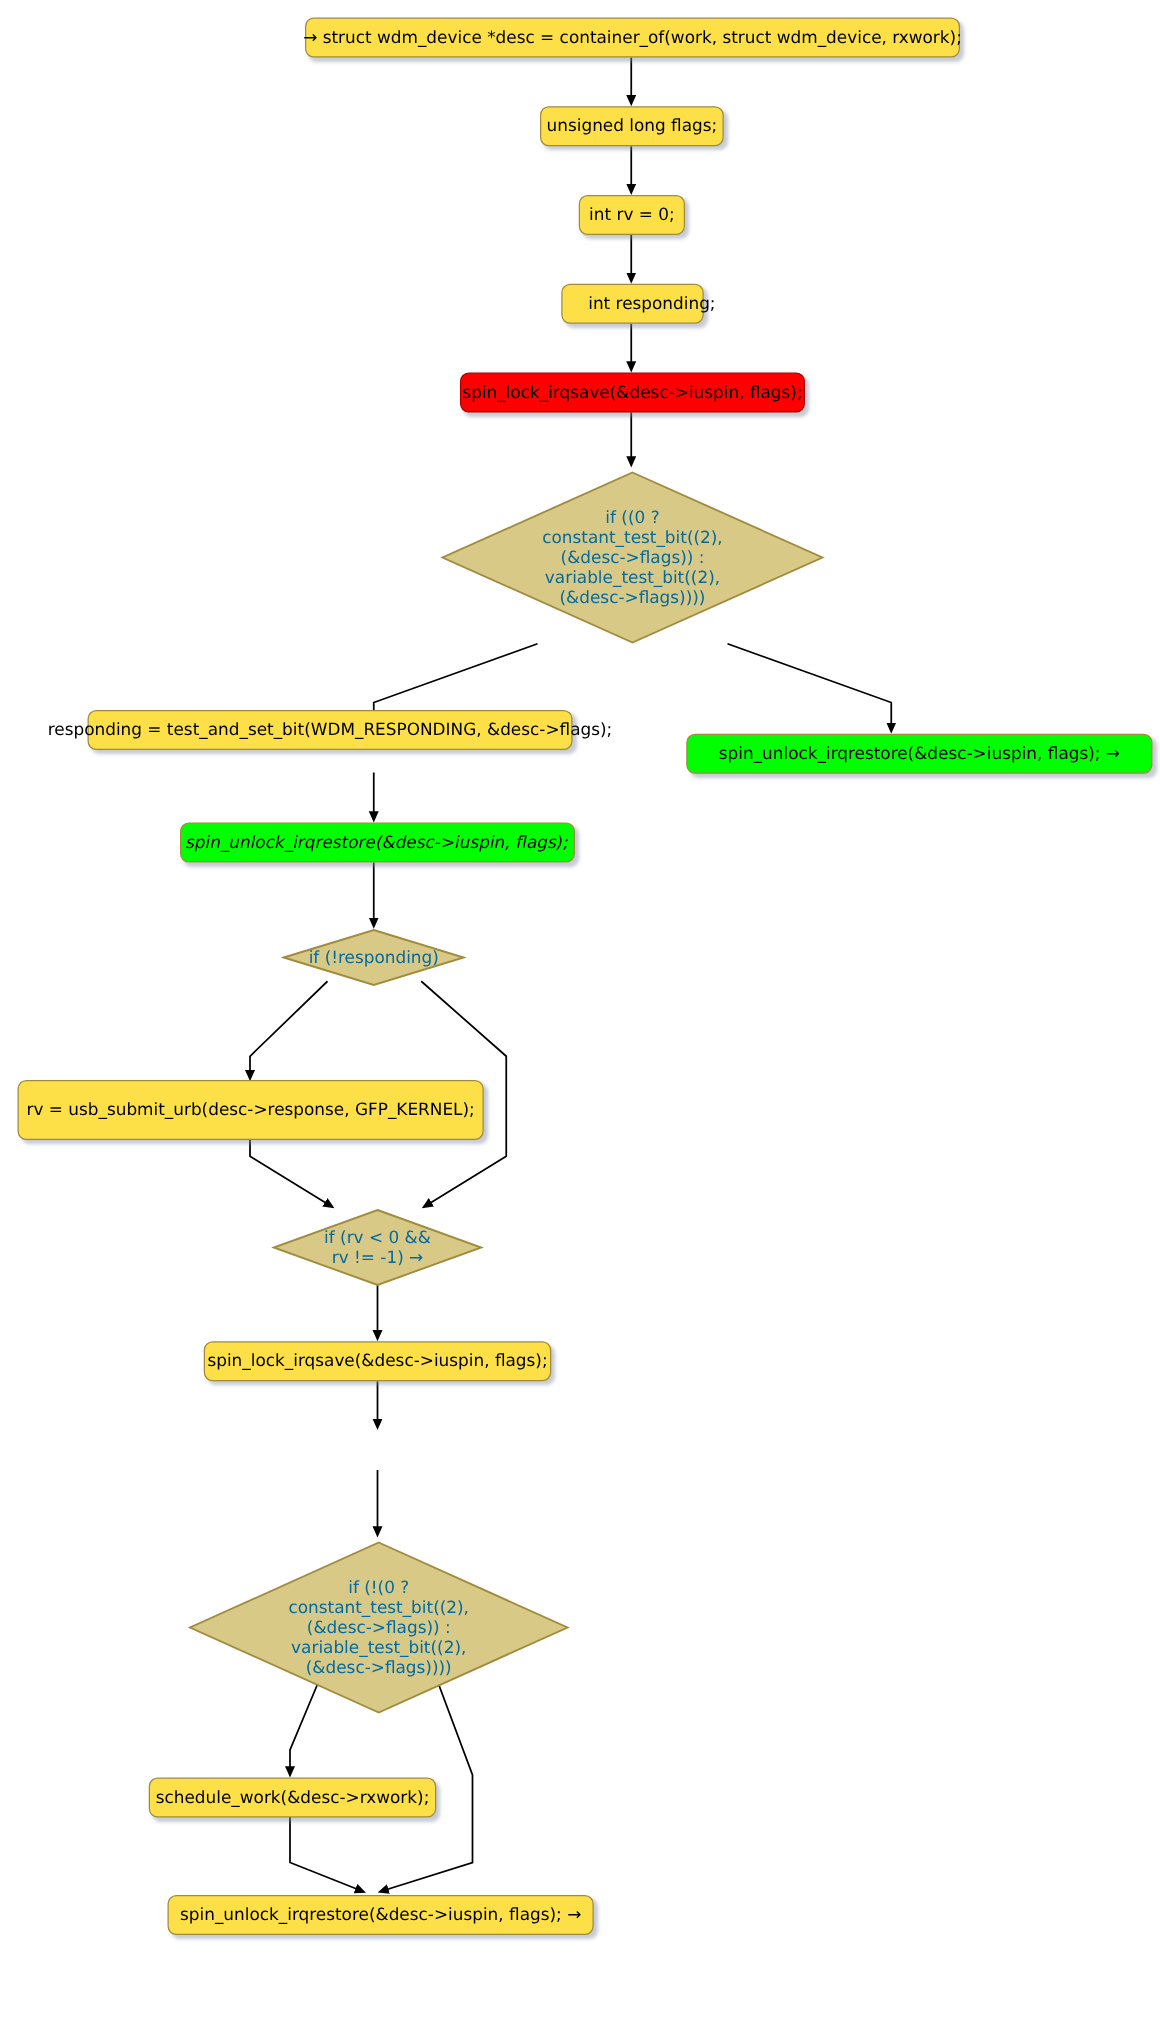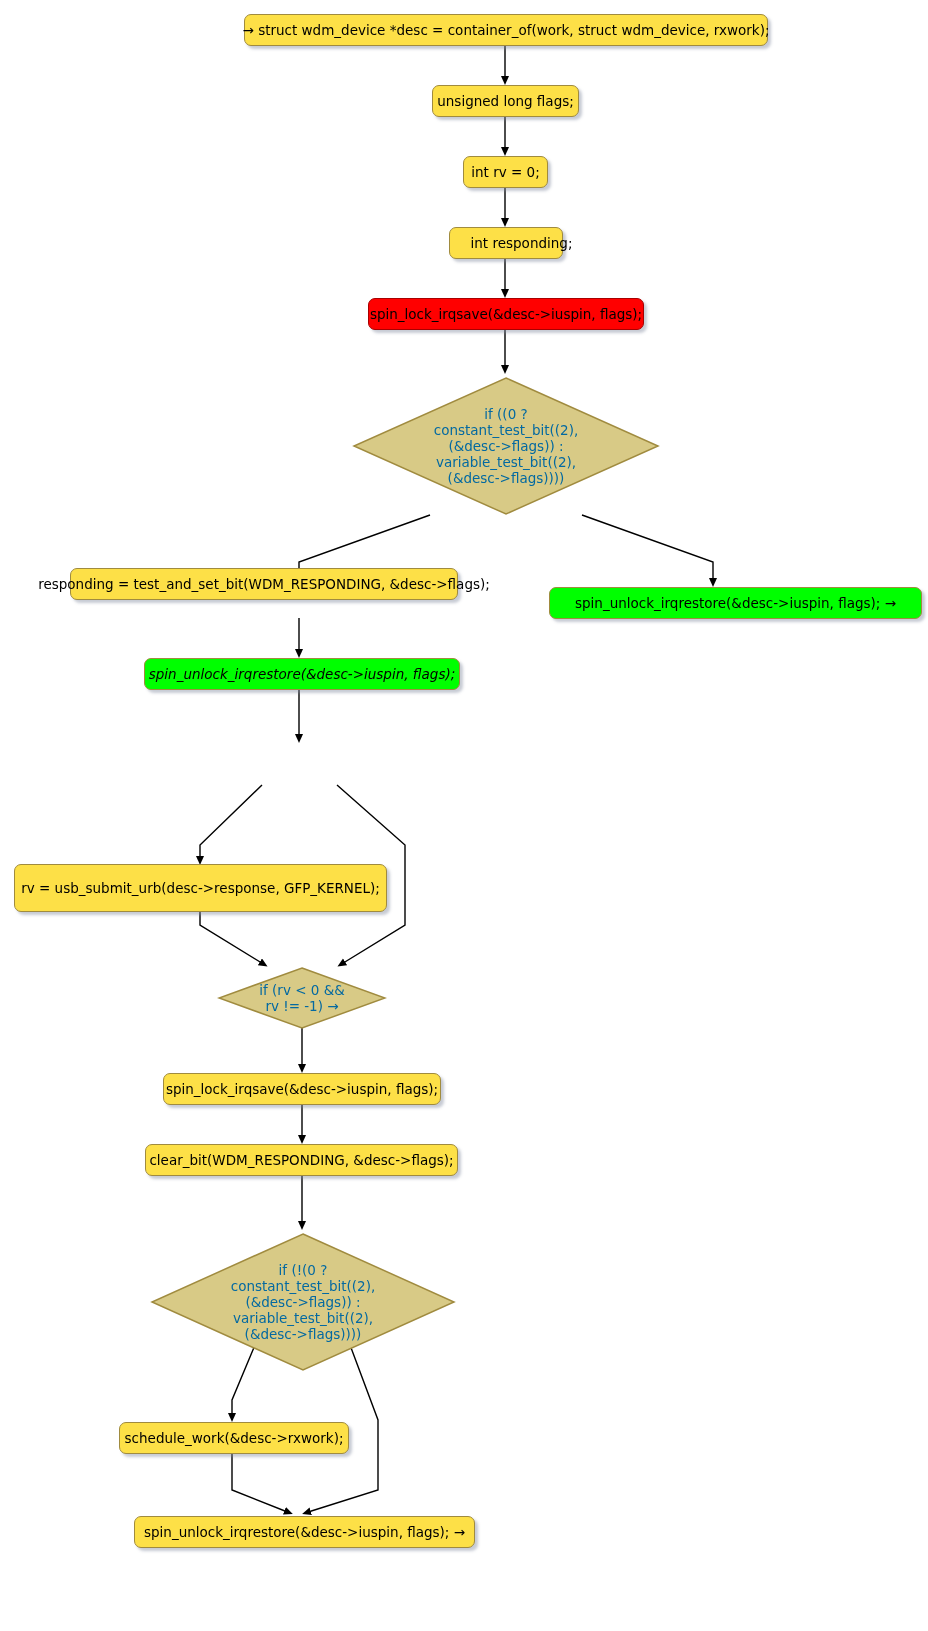--- a/index.html
+++ b/index.html
@@ -163,40 +163,43 @@
   </div>
 
   <div class="node rect green" style="left:549px; top:587px; width:373px; height:32px;">
     <span>spin_unlock_irqrestore(&amp;desc-&gt;iuspin, flags); →</span>
   </div>
 
   <div class="node rect green" style="left:144px; top:658px; width:316px; height:32px;font-style:italic;">
     <span>spin_unlock_irqrestore(&amp;desc-&gt;iuspin, flags);</span>
   </div>
 
+  <div class="diamond-wrap" style="left:225px; top:742px; width:148px; height:48px;">
+    <svg width="148" height="48">
+      <polygon points="74,2 146,24 74,46 2,24" fill="#D8CA86" stroke="#A08B3F" stroke-width="1.5"></polygon>
+    </svg>
+    <div class="diamond-label">if (!responding)</div>
+  </div>
 
   <div class="node rect" style="left:14px; top:864px; width:373px; height:48px;">
     <span>rv = usb_submit_urb(desc-&gt;response, GFP_KERNEL);</span>
   </div>
 
   <div class="diamond-wrap" style="left:217px; top:966px; width:170px; height:64px;">
     <svg width="170" height="64">
       <polygon points="85,2 168,32 85,62 2,32" fill="#D8CA86" stroke="#A08B3F" stroke-width="1.5"></polygon>
     </svg>
     <div class="diamond-label">if (rv &lt; 0 &amp;&amp;
 rv != -1) →</div>
   </div>
 
   <div class="node rect" style="left:163px; top:1073px; width:278px; height:32px;">
     <span>spin_lock_irqsave(&amp;desc-&gt;iuspin, flags);</span>
   </div>
 
-  <div class="node rect" style="left:145px; top:1144px; width:313px; height:32px;">
-    <span>clear_bit(WDM_RESPONDING, &amp;desc-&gt;flags);</span>
-  </div>
 
   <div class="diamond-wrap" style="left:148px; top:1230px; width:310px; height:144px;">
     <svg width="310" height="144">
       <polygon points="155,4 306,72 155,140 4,72" fill="#D8CA86" stroke="#A08B3F" stroke-width="1.5"></polygon>
     </svg>
     <div class="diamond-label">if (!(0 ?
 constant_test_bit((2),
 (&amp;desc-&gt;flags)) :
 variable_test_bit((2),
 (&amp;desc-&gt;flags))))</div>

